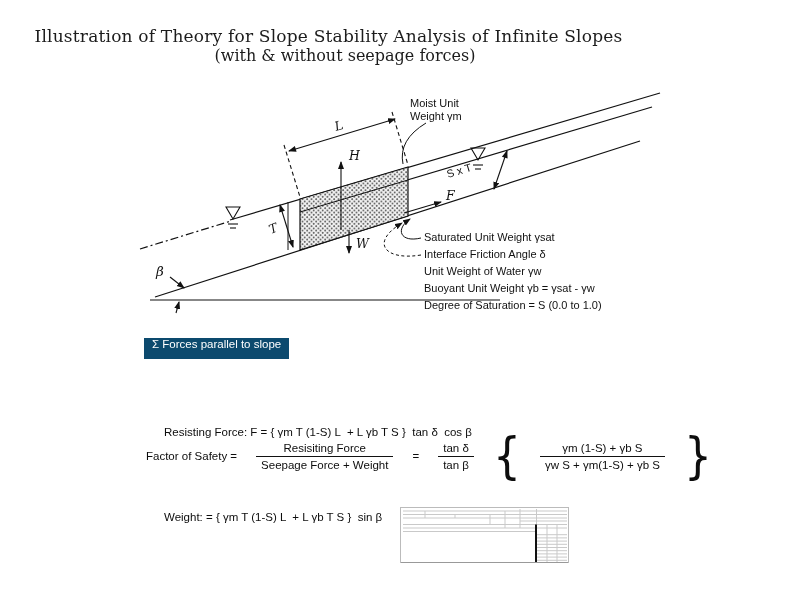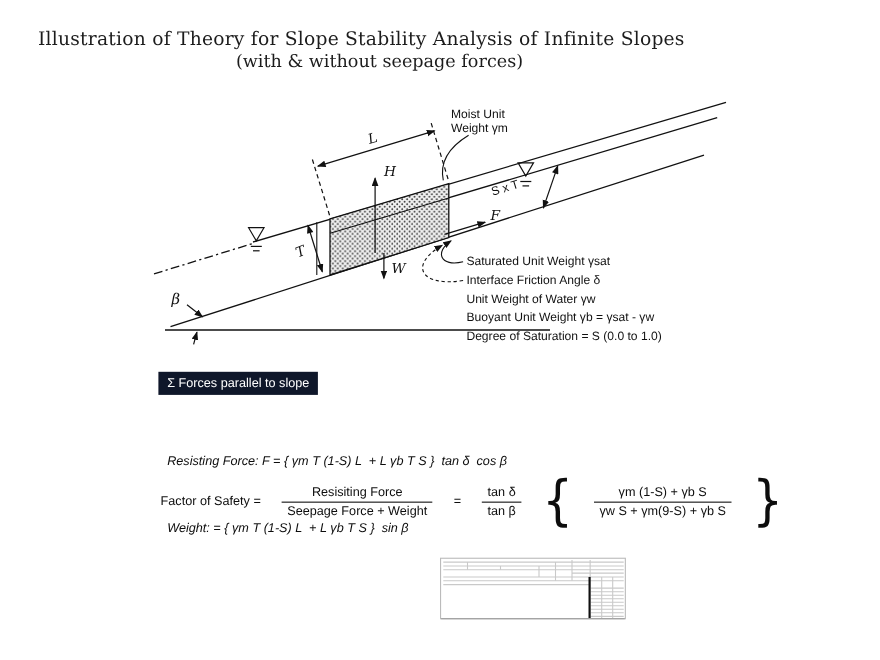--- a/index.html
+++ b/index.html
@@ -10,28 +10,28 @@
   }
   .title-block{
     position:absolute;top:26px;left:0;width:657px;text-align:center;
     font-family:"DejaVu Serif", serif;color:#1c1c1c;
   }
   .title-line1{font-size:17px;line-height:20px;letter-spacing:0.2px;}
   .title-line2{font-size:16px;line-height:19px;padding-left:33px;}
   svg{position:absolute;top:0;left:0;}
   .forces-box{
     position:absolute;left:144px;top:338px;height:21px;
-    background:#0f172a;color:#fff;display:flex;align-items:center;
+    background:#0c4a6e;color:#fff;display:flex;
     padding:0 8px;font-size:11.5px;white-space:nowrap;
   }
   .equations{
     position:absolute;left:148px;top:373px;width:520px;
     font-size:11.5px;line-height:17.5px;white-space:pre;color:#0d0d0d;
   }
-  .equations p{margin:4px;font-style:italic;}
+  .equations p{margin:16px;}
   .fos-row{
     position:absolute;left:146px;top:429px;height:54px;
     display:flex;align-items:center;gap:19px;
     font-size:11.5px;color:#0d0d0d;white-space:nowrap;
   }
   .frac{display:inline-flex;flex-direction:column;text-align:center;}
   .frac .num{padding:0 5px 2px 5px;}
   .frac .den{border-top:1px solid #111;padding:2px 5px 0 5px;}
   .brace{
     font-family:"DejaVu Sans", sans-serif;font-size:44px;font-weight:400;
@@ -170,16 +170,16 @@
     <span class="den">Seepage Force + Weight</span>
   </span>
   <span>=</span>
   <span class="frac">
     <span class="num">tan δ</span>
     <span class="den">tan β</span>
   </span>
   <span class="brace">{</span>
   <span class="frac">
     <span class="num">γm (1-S) + γb S</span>
-    <span class="den">γw S + γm(9-S)  + γb S</span>
+    <span class="den">γw S + γm(1-S)  + γb S</span>
   </span>
   <span class="brace">}</span>
 </div>
 
 </body></html>

